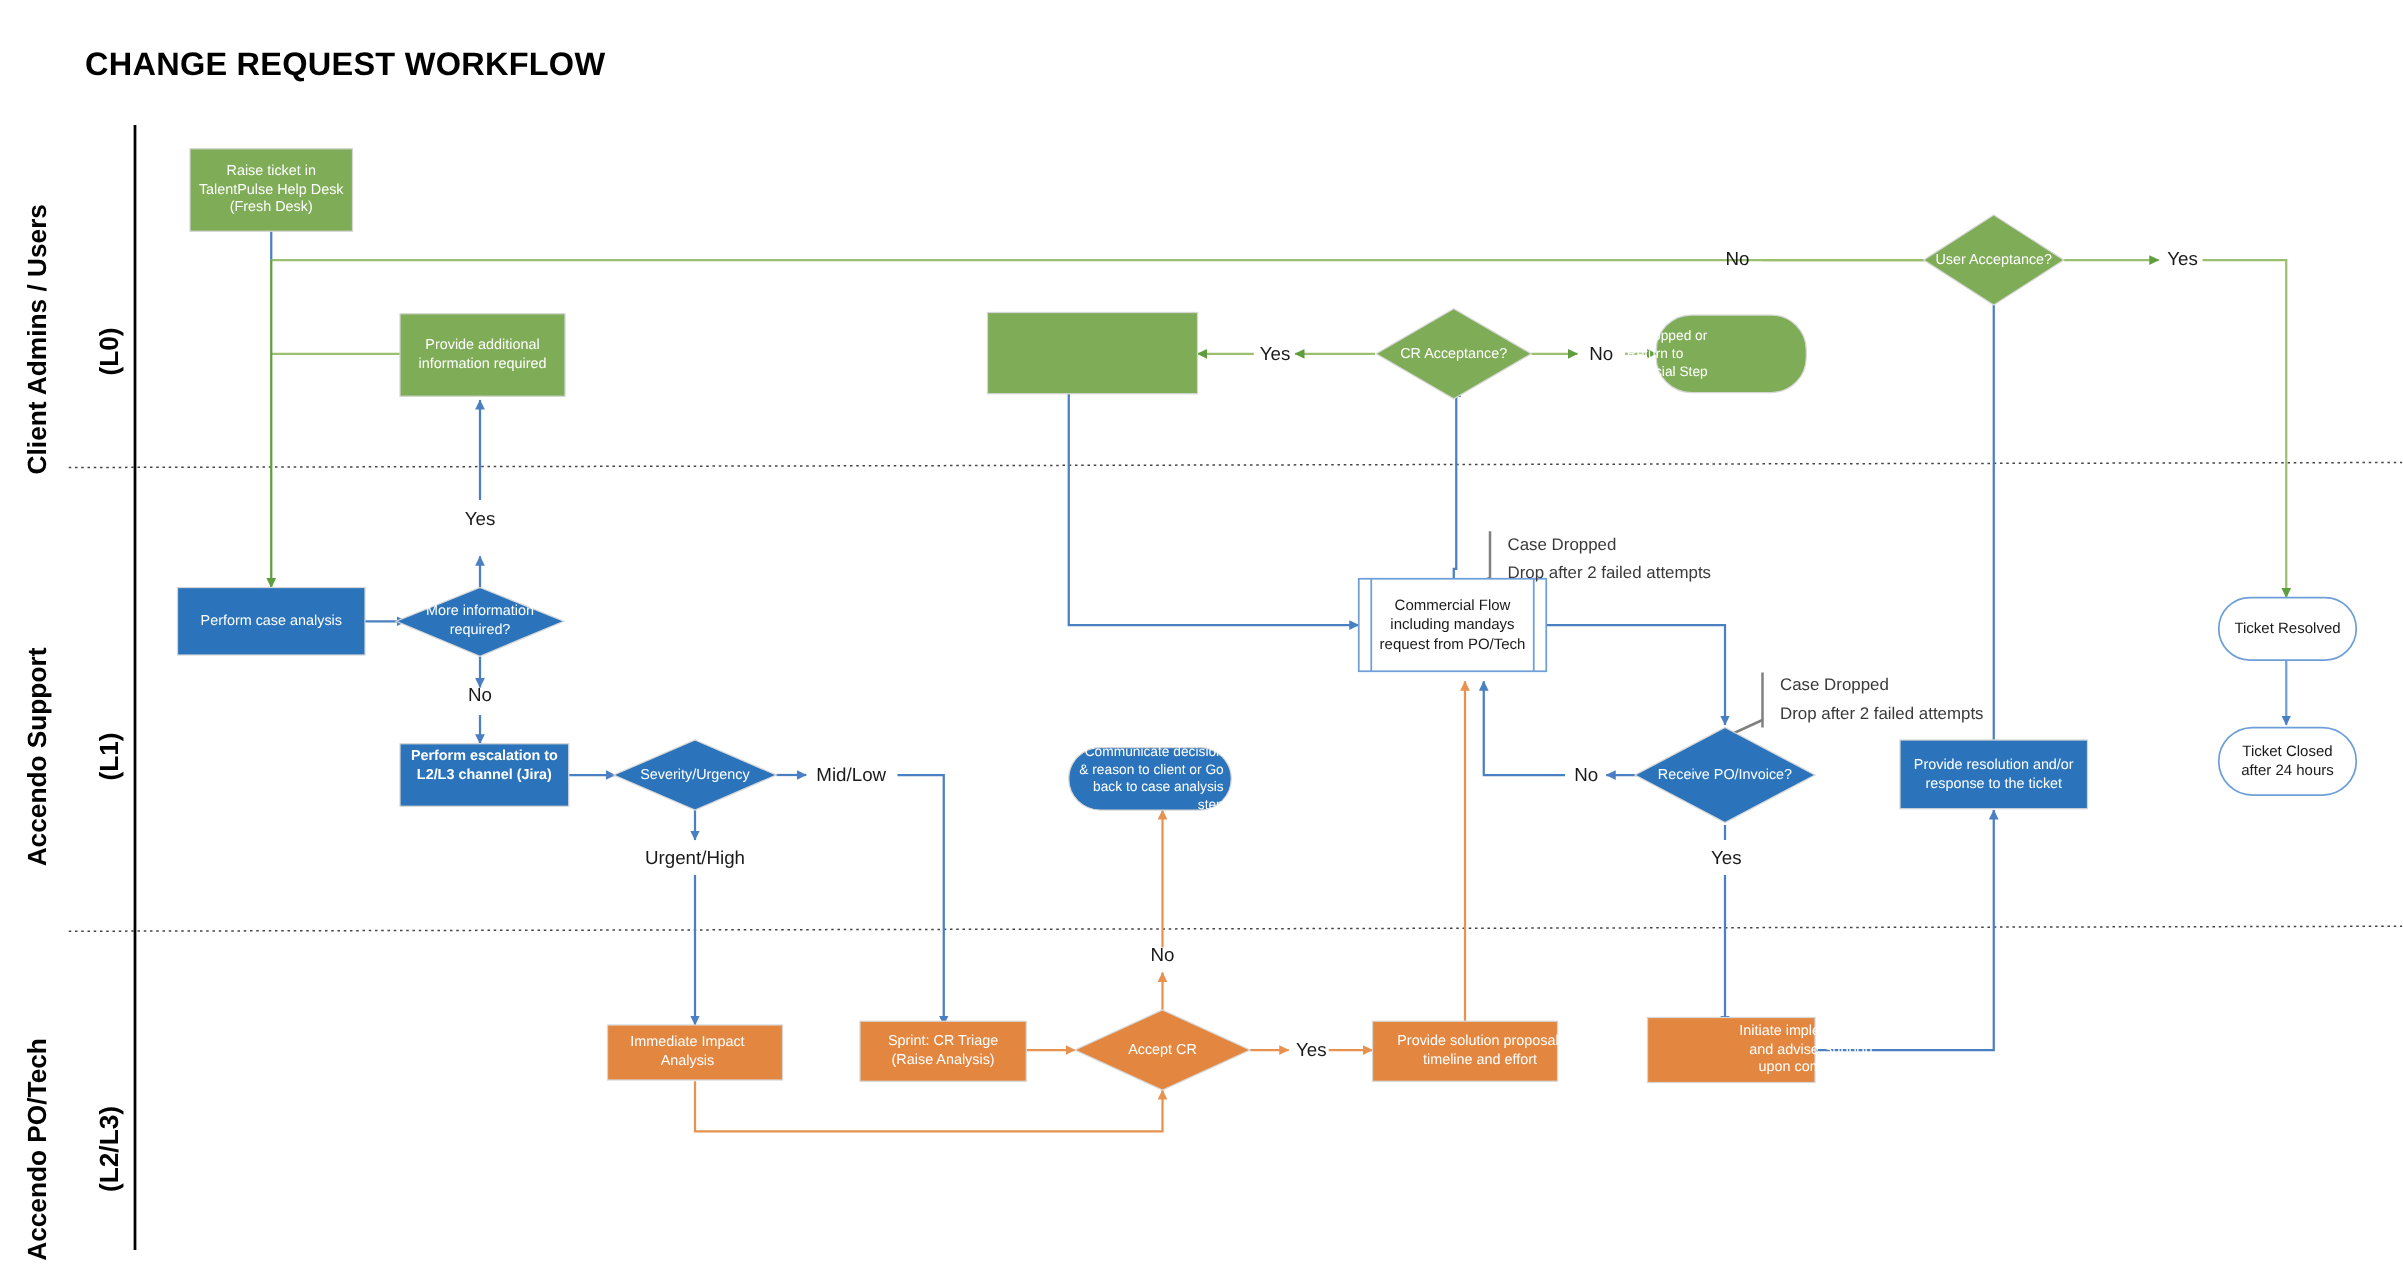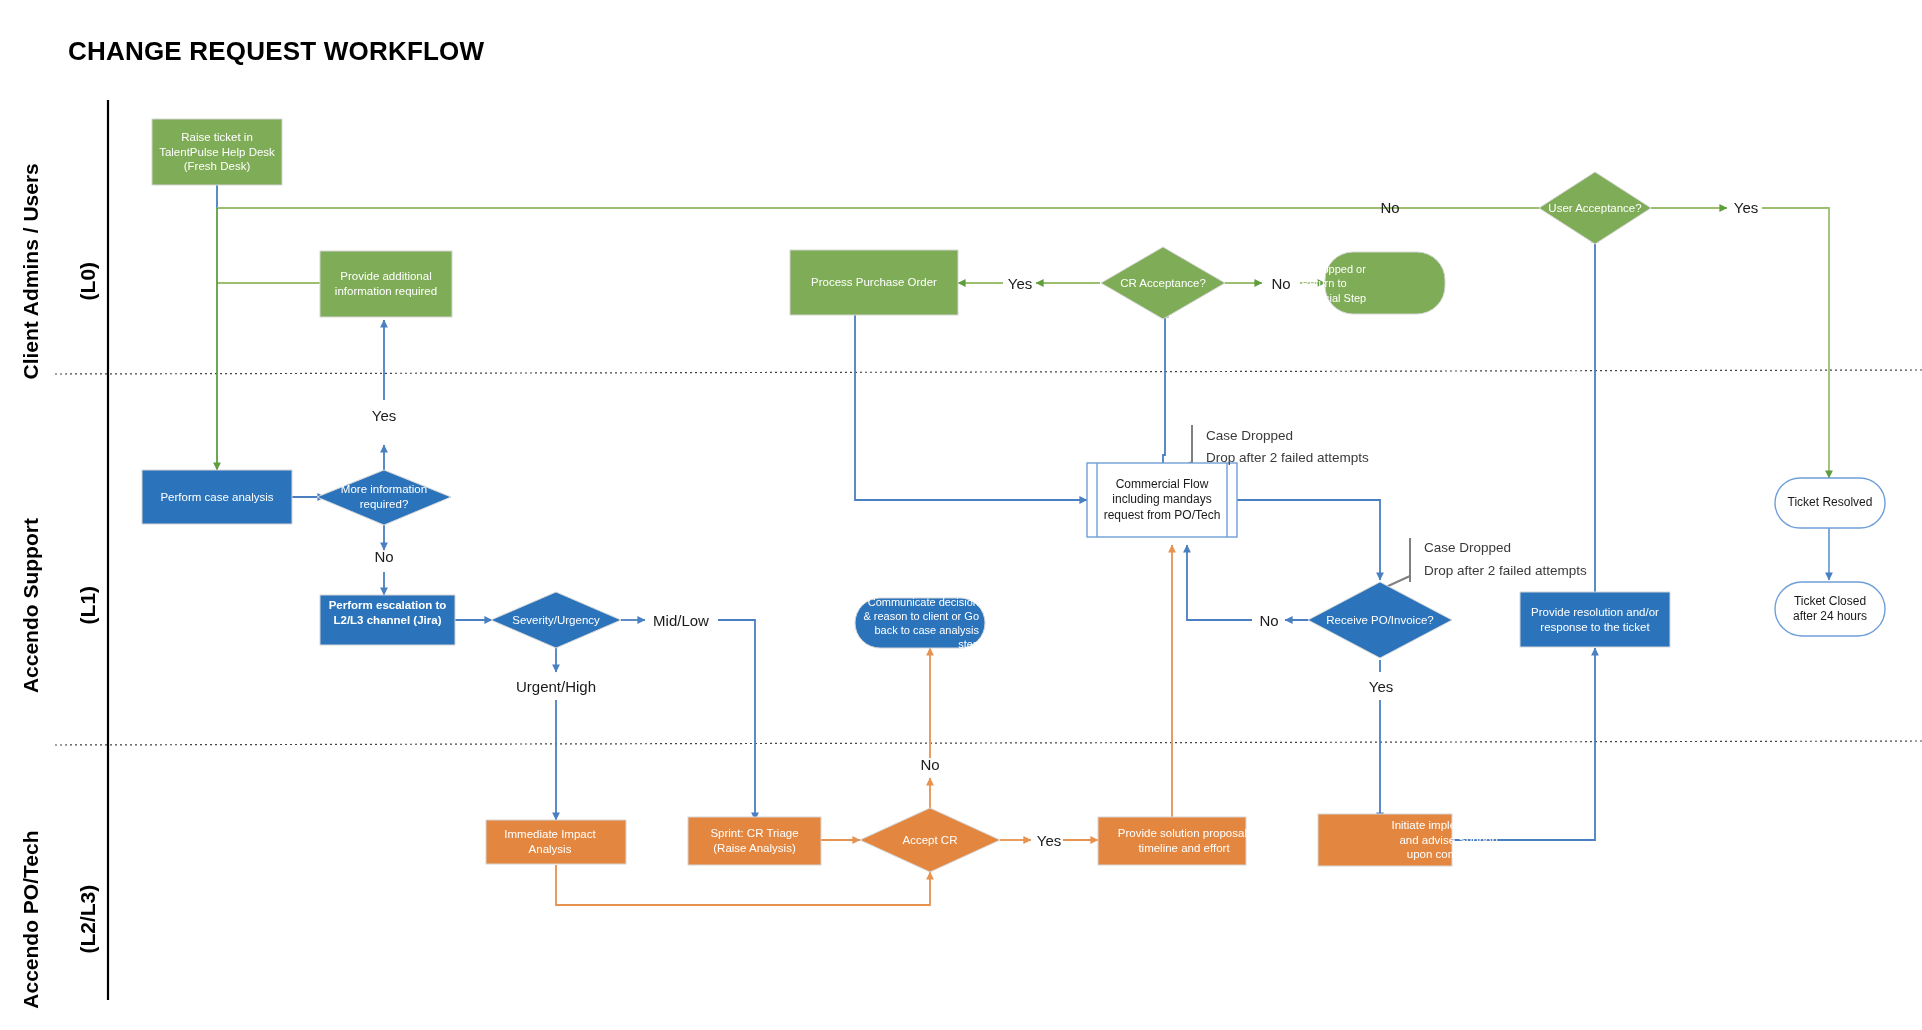--- a/index.html
+++ b/index.html
@@ -191,21 +191,20 @@
 
   <div class="lane-label" style="left:-50px; top:860px; width:220px; transform:rotate(-90deg);">
     <span>Accendo PO/Tech</span><br>
     <span>(L2/L3)</span>
   </div>
 
   <div class="node-text" style="left:320px; top:251px; width:132px; height:66px; color:#ffffff; font-size:11.5px; padding:0 7px; box-sizing:border-box;">Provide additional information required</div>
 
   <div class="node-text" style="left:152px; top:119px; width:130px; height:66px; color:#ffffff; font-size:11.5px; padding:0 5px; box-sizing:border-box;">Raise ticket in TalentPulse Help Desk (Fresh Desk)</div>
 
-  <div class="node-text" style="left:790px; top:250px; width:168px; height:65px; color:#ffffff; font-size:11.5px; padding:0 6px; box-sizing:border-box;">Process Purchase Order</div>
 
   <div class="node-text" style="left:1103px; top:268px; width:120px; height:30px; color:#ffffff; font-size:11.5px;">CR Acceptance?</div>
 
   <div class="node-text" style="left:1264px; top:252px; width:120px; height:63px; color:#ffffff; font-size:11px; padding:0 9px; box-sizing:border-box;">Case Dropped or Return to Commercial Step</div>
 
   <div class="node-text" style="left:1539px; top:193px; width:112px; height:30px; color:#ffffff; font-size:11.5px;">User Acceptance?</div>
 
   <div class="node-text" style="left:142px; top:470px; width:150px; height:54px; color:#ffffff; font-size:11.5px; padding:0 6px; box-sizing:border-box;">Perform case analysis</div>
 
   <div class="node-text" style="left:322px; top:478px; width:124px; height:38px; color:#ffffff; font-size:11.5px;">More information required?</div>

